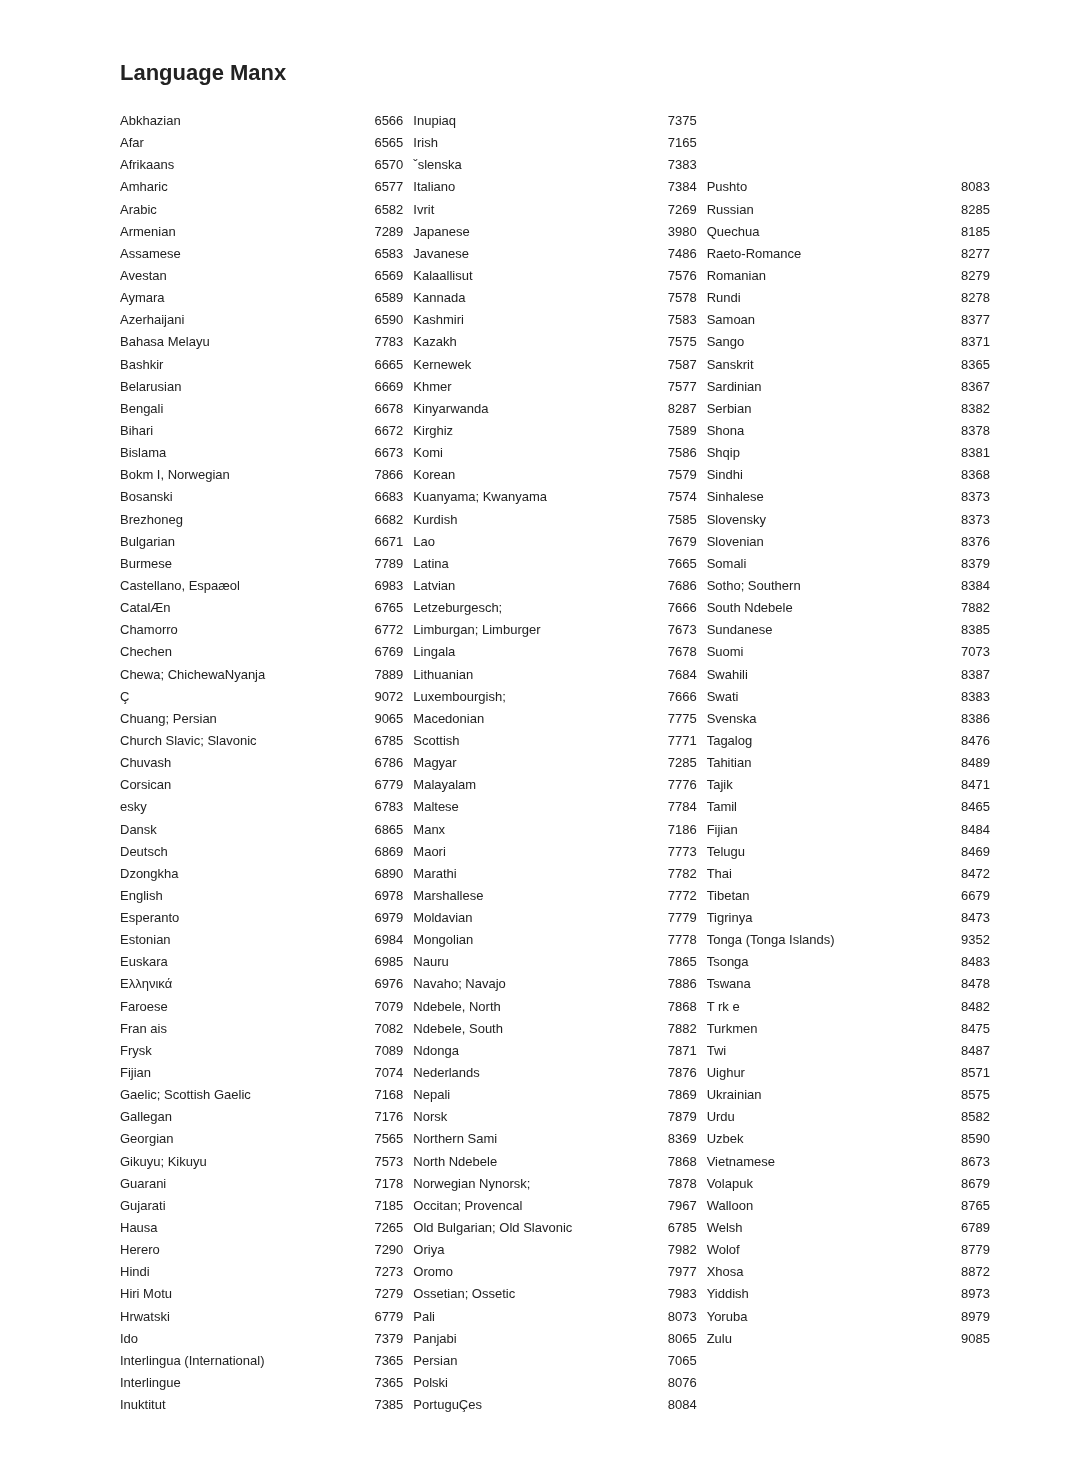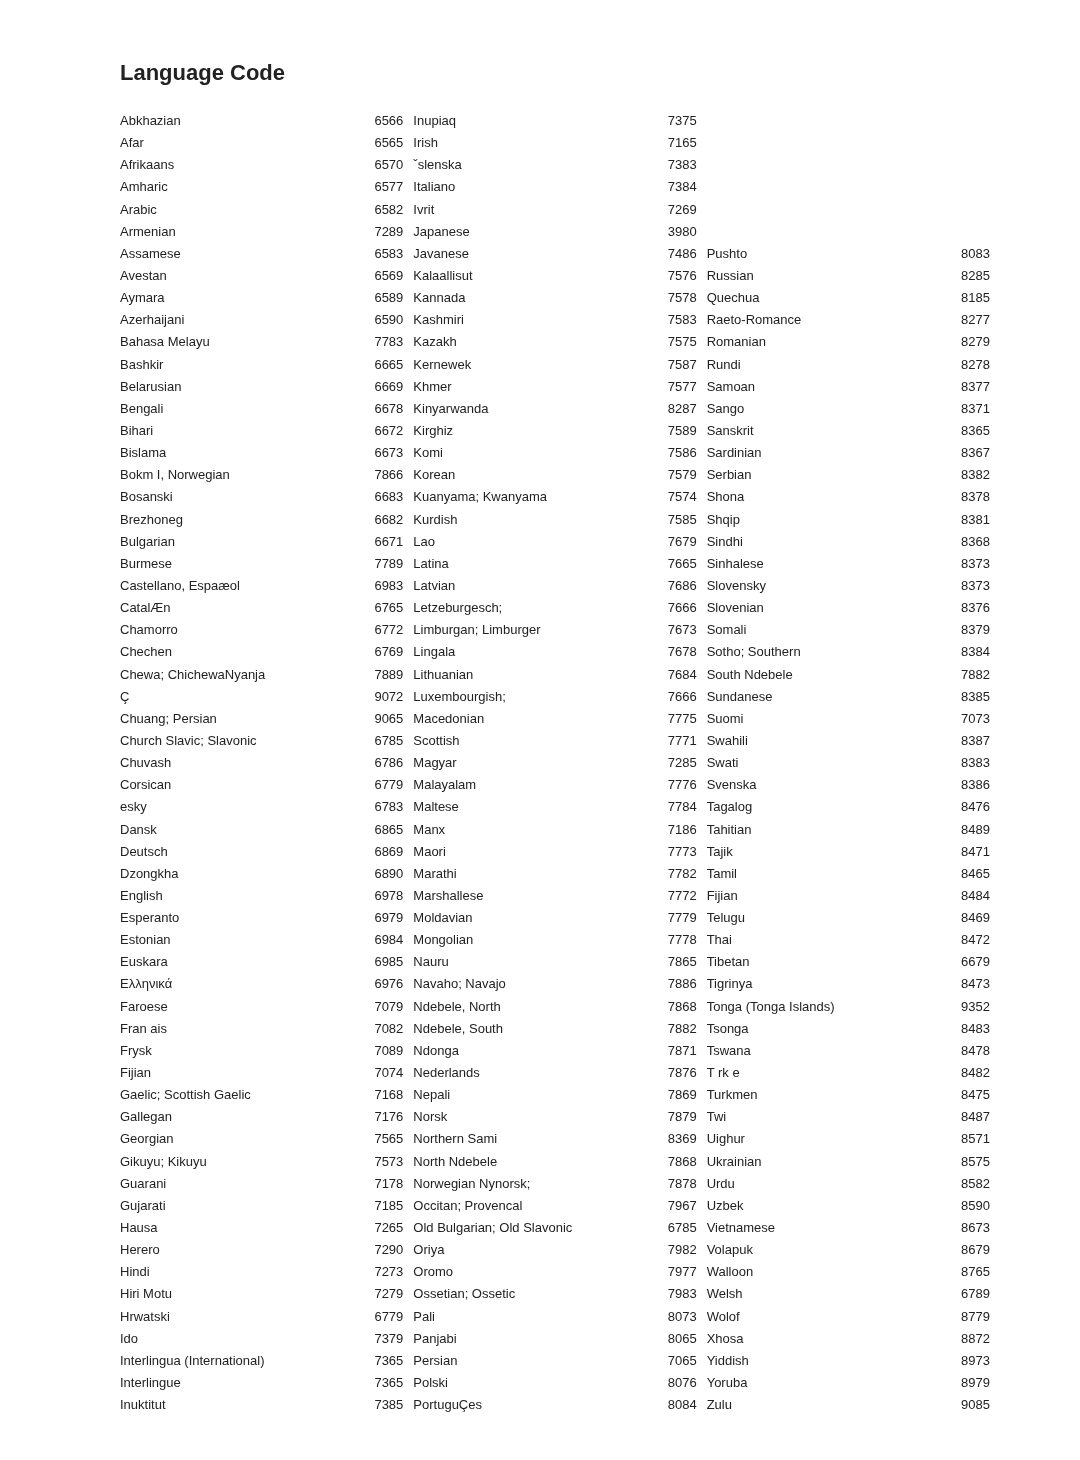--- a/index.html
+++ b/index.html
@@ -11,21 +11,21 @@
       padding: 60px 80px 60px 120px;
     }
     h1 {
       font-size: 22px;
       font-weight: bold;
       margin-bottom: 24px;
     }
     .columns-wrapper {
       display: flex;
       gap: 0;
-      align-items: flex-end;
+      align-items: center;
     }
     .col {
       flex: 1;
       padding-right: 10px;
     }
     .lang-row {
       display: flex;
       justify-content: space-between;
       padding: 1px 0;
       line-height: 1.55;
@@ -41,21 +41,21 @@
     }
     .page-num {
       text-align: right;
       margin-top: 42px;
       font-size: 13px;
     }
   </style>
 </head>
 <body>
 
-<h1>Language Code</h1>
+<h1>Language Manx</h1>
 
 <div class="columns-wrapper">
 <div class="col">
       <div class="lang-row">
         <span class="lang-name">Abkhazian</span>
         <span class="lang-code">6566</span>
       </div>
       <div class="lang-row">
         <span class="lang-name">Afar</span>
         <span class="lang-code">6565</span>

